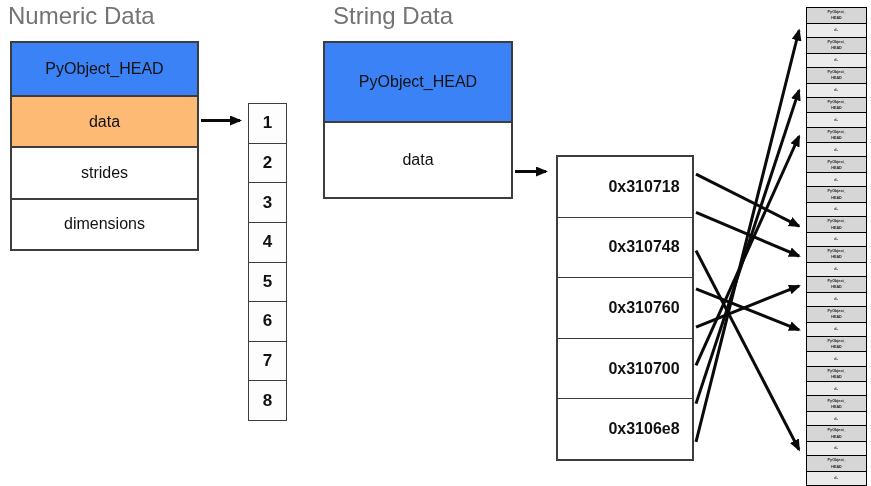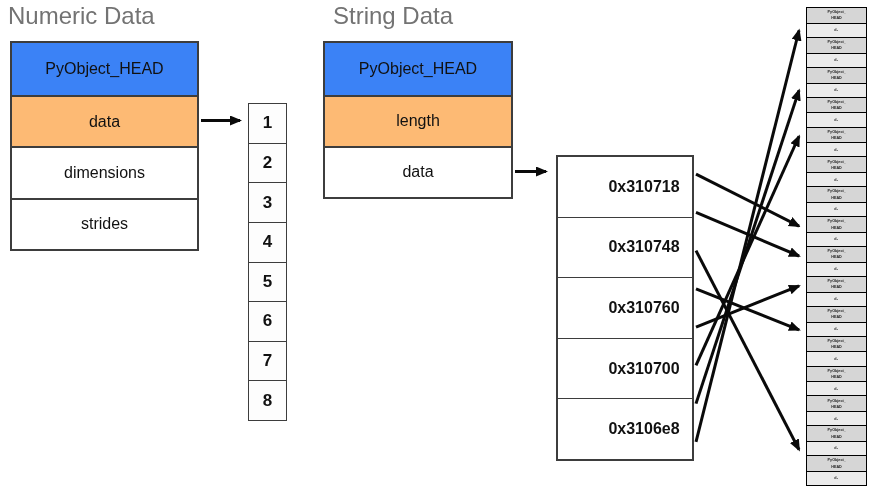--- a/index.html
+++ b/index.html
@@ -48,37 +48,36 @@
 </head>
 <body>
 
 <div id="canvas">
   <div class="title" id="numeric-title">Numeric Data</div>
   <div class="title" id="string-title">String Data</div>
 
   <div class="tbl" id="numeric-table">
       <div class="row head">PyObject_HEAD</div>
       <div class="row light">data</div>
+      <div class="row white">strides</div>
       <div class="row white">dimensions</div>
-      <div class="row white">strides</div>
     </div>
   <div id="buffer">
       <div class="cell">1</div>
       <div class="cell">2</div>
       <div class="cell">3</div>
       <div class="cell">4</div>
       <div class="cell">5</div>
       <div class="cell">6</div>
       <div class="cell">7</div>
       <div class="cell">8</div>
     </div>
 
   <div class="tbl" id="string-table">
       <div class="row head">PyObject_HEAD</div>
-      <div class="row light">length</div>
       <div class="row white">data</div>
     </div>
   <div id="pointers">
       <div class="prow">0x310718</div>
       <div class="prow">0x310748</div>
       <div class="prow">0x310760</div>
       <div class="prow">0x310700</div>
       <div class="prow">0x3106e8</div>
     </div>
 

